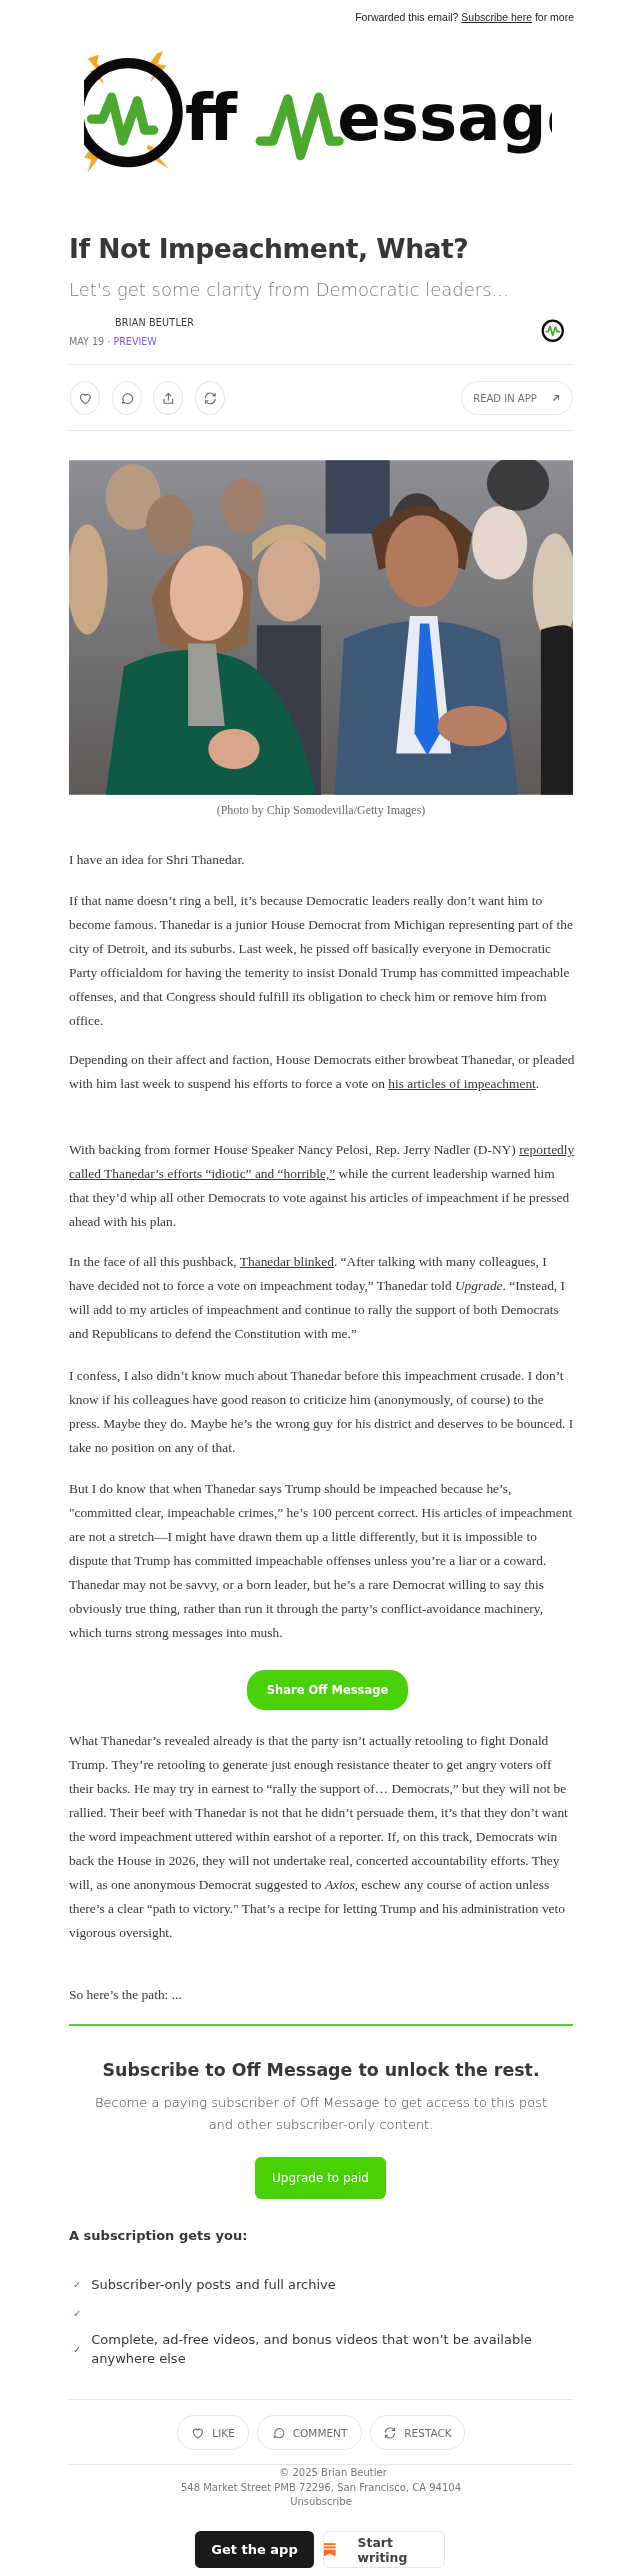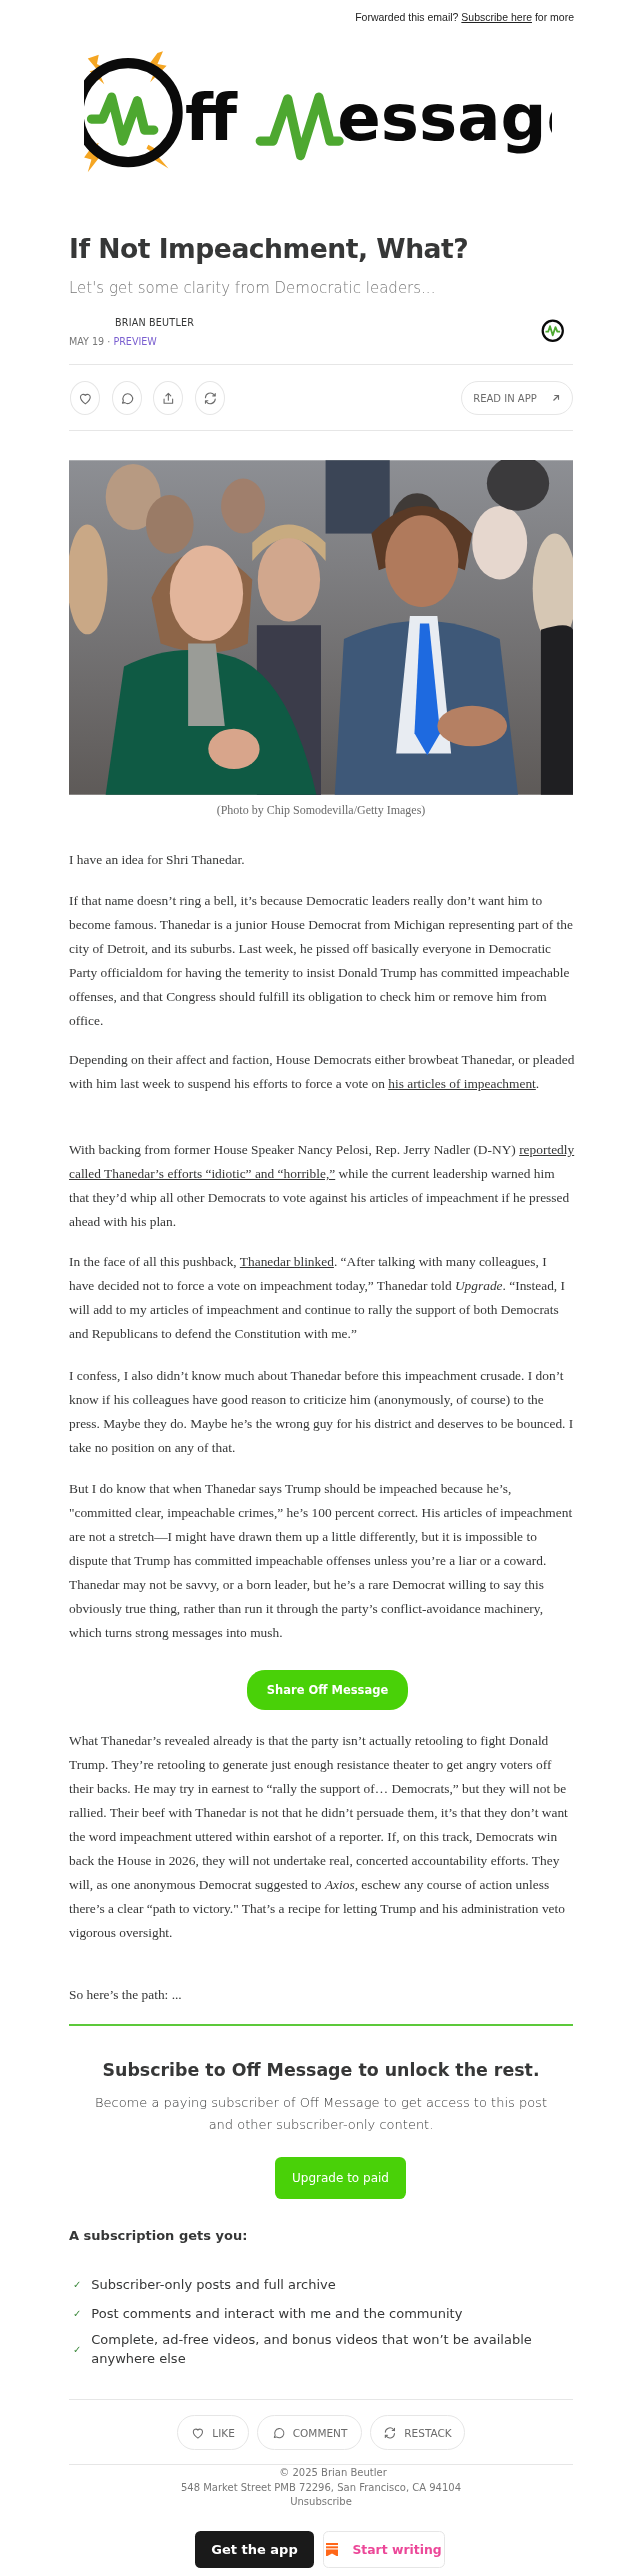--- a/index.html
+++ b/index.html
@@ -3,45 +3,45 @@
 <meta charset="utf-8">
 <style>
   * { box-sizing: border-box; margin: 0; padding: 0; }
   html, body { background: #ffffff; }
   body { width: 642px; height: 2576px; position: relative; overflow: hidden; font-family: "DejaVu Sans", sans-serif; color: #363737; }
   .abs { position: absolute; }
   .fwd { top: 11px; right: 68px; font-size: 10.5px; color: #222; font-family: "Liberation Sans", sans-serif; }
   .fwd a { color: #222; text-decoration: underline; }
   .logo { left: 84px; top: 42px; width: 468px; height: 133px; }
   .title { left: 69px; top: 233px; font-family: "DejaVu Sans", sans-serif; font-weight: bold; font-size: 26.6px; color: #363737; letter-spacing: -0.5px; }
-  .subtitle { left: 69px; top: 279px; font-size: 15px; color: #7a7a7a; font-family: "DejaVu Sans", sans-serif; font-weight: 300; }
+  .subtitle { left: 69px; top: 279px; font-size: 18px; color: #7a7a7a; font-family: "DejaVu Sans", sans-serif; font-weight: 300; }
   .author { left: 69px; top: 317px; font-size: 9.6px; color: #363737; letter-spacing: 0.2px; padding-left: 46px; }
   .meta { left: 69px; top: 336px; font-size: 9.6px; color: #777; }
   .meta .preview { color: #7A5FD0; }
   .pub-avatar { left: 539px; top: 317px; width: 27.5px; height: 27.5px; }
   .divider { left: 69px; width: 504px; height: 0.9px; background: #e6e6e6; }
   .icon-btn { width: 30px; height: 34px; border: 0.9px solid #e6e6e6; border-radius: 50%; display: flex; align-items: center; justify-content: center; top: 381px; }
   .read-app { left: 461px; top: 381px; width: 112px; height: 34px; border: 0.9px solid #e6e6e6; border-radius: 17.4px; display: flex; align-items: center; justify-content: center; gap: 14px; font-size: 10px; color: #6b6b6b; font-family: "DejaVu Sans", sans-serif; }
   .photo { left: 69px; top: 460px; width: 504px; height: 335px; overflow: hidden; }
   .caption { left: 0; width: 642px; top: 803px; text-align: center; font-family: "Liberation Serif", serif; font-size: 12px; color: #6b6b6b; }
   .body-text { left: 69px; width: 506px; font-family: "Liberation Serif", serif; font-size: 13.4px; line-height: 24px; color: #363737; }
   .body-text a { color: #363737; text-decoration: underline; }
   .share-btn { left: 247px; top: 1670px; width: 161px; height: 40px; background: #49D108; border-radius: 18px; color: #fff; font-weight: bold; font-size: 11.5px; display: flex; align-items: center; justify-content: center; font-family: "DejaVu Sans", sans-serif; }
   .green-line { left: 69px; top: 2024px; width: 504px; height: 1.8px; background: #5CC93A; }
   .sub-title { left: 0; width: 642px; top: 2060px; text-align: center; font-weight: bold; font-size: 17.4px; color: #363737; }
   .sub-desc { left: 92px; width: 458px; top: 2092px; text-align: center; font-size: 13px; line-height: 22px; color: #363737; font-weight: 300; }
-  .upgrade-btn { left: 255px; top: 2157px; width: 131px; height: 42px; background: #49D108; border-radius: 6.4px; color: #fff; font-size: 12px; display: flex; align-items: center; justify-content: center; margin-left: 20px; }
+  .upgrade-btn { left: 255px; top: 2157px; width: 131px; height: 42px; background: #49D108; border-radius: 6.4px; color: #fff; font-size: 12px; display: flex; align-items: center; justify-content: center; }
   .gets { left: 69px; top: 2228px; font-weight: bold; font-size: 13px; color: #363737; }
   .benefit { left: 73px; width: 495px; font-size: 13px; color: #363737; display: flex; align-items: center; line-height: 19px; }
   .benefit .chk { width: 18.3px; color: #3e8a3e; font-size: 10px; flex: none; }
   .pill { top: 2415px; height: 35px; border: 0.9px solid #e6e6e6; border-radius: 17.4px; display: flex; align-items: center; justify-content: center; gap: 7.3px; font-size: 10.5px; color: #6b6b6b; }
   .footer-line { left: 69px; width: 504px; top: 2464px; height: 0.9px; background: #e6e6e6; }
   .foot { left: 0; width: 642px; text-align: center; font-size: 10px; color: #777; }
   .get-app { left: 195px; top: 2531px; width: 119px; height: 37px; background: #1a1a1a; border-radius: 5.5px; color: #fff; font-weight: bold; font-size: 13px; display: flex; align-items: center; justify-content: center; }
-  .start-writing { left: 323px; top: 2531px; width: 122px; height: 37px; border: 0.9px solid #e6e6e6; border-radius: 5.5px; color: #ec4899; font-weight: bold; font-size: 12.4px; display: flex; align-items: center; justify-content: center; gap: 14px; }
+  .start-writing { left: 323px; top: 2531px; width: 122px; height: 37px; border: 0.9px solid #e6e6e6; border-radius: 5.5px; color: #404040; font-weight: bold; font-size: 12.4px; display: flex; align-items: center; justify-content: center; gap: 22px; }
 </style>
 </head>
 <body>
 
 <div class="abs fwd">
   <span>Forwarded this email?</span>
   <a>Subscribe here</a>
   <span>for more</span>
 </div>
 
@@ -182,21 +182,20 @@
 <div class="abs sub-desc">Become a paying subscriber of Off Message to get access to this post and other subscriber-only content.</div>
 <div class="abs upgrade-btn">Upgrade to paid</div>
 <div class="abs gets">A subscription gets you:</div>
 
 <div class="abs benefit" style="top:2275px;">
   <span class="chk">✓</span>
   <span>Subscriber-only posts and full archive</span>
 </div>
 <div class="abs benefit" style="top:2304px;">
   <span class="chk">✓</span>
-  <span>Post comments and interact with me and the community</span>
 </div>
 <div class="abs benefit" style="top:2330px;">
   <span class="chk">✓</span>
   <span>Complete, ad-free videos, and bonus videos that won’t be available anywhere else</span>
 </div>
 
 <div class="abs divider" style="top:2399px;"></div>
 
 <div class="abs pill" style="left:177px; width:72px;">
   <svg width="13.8" height="13.8" viewBox="0 0 24 24">

